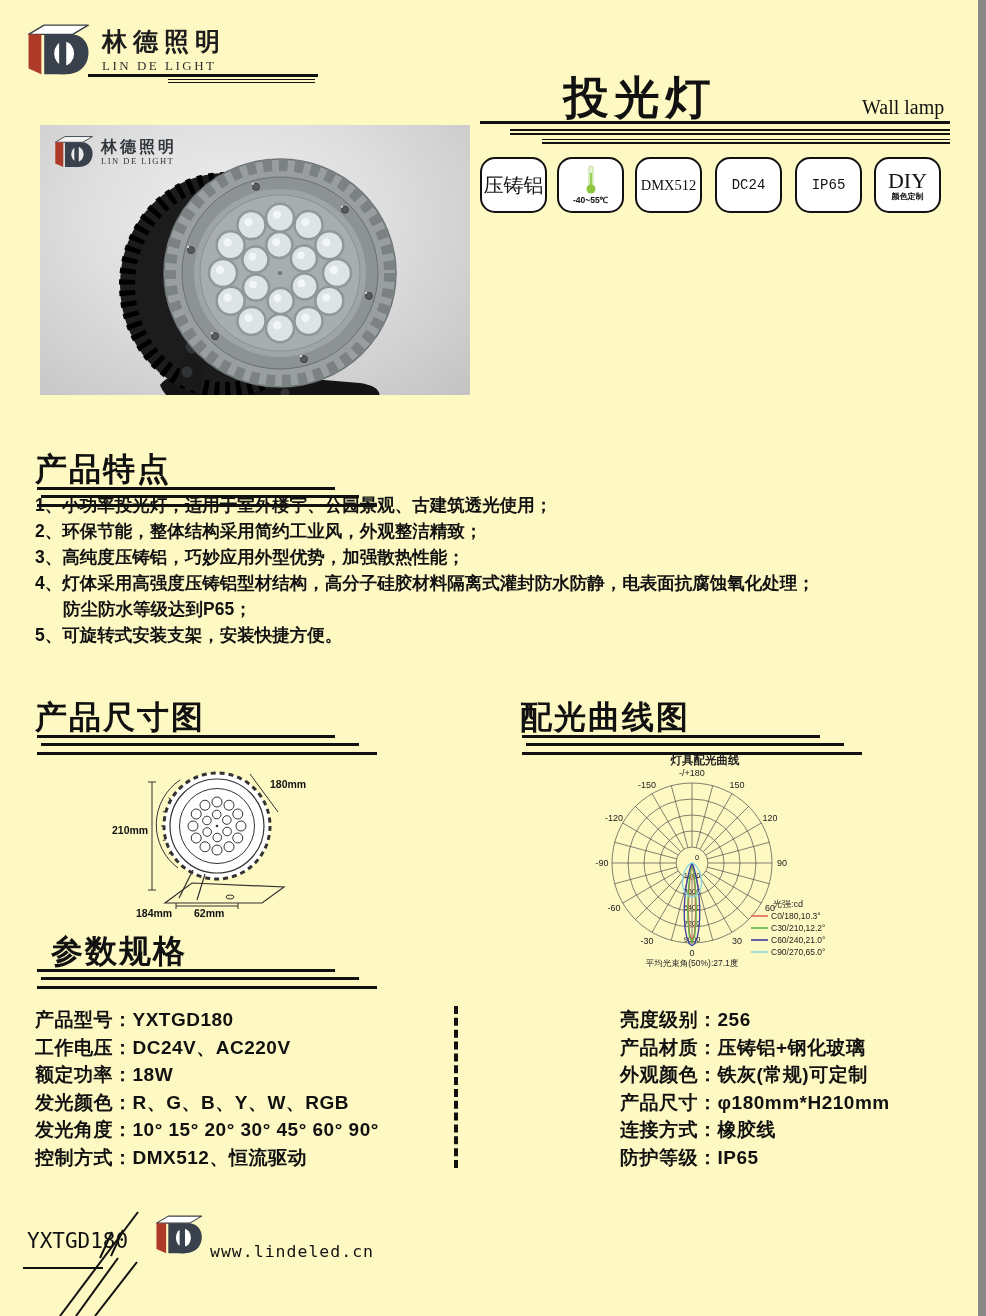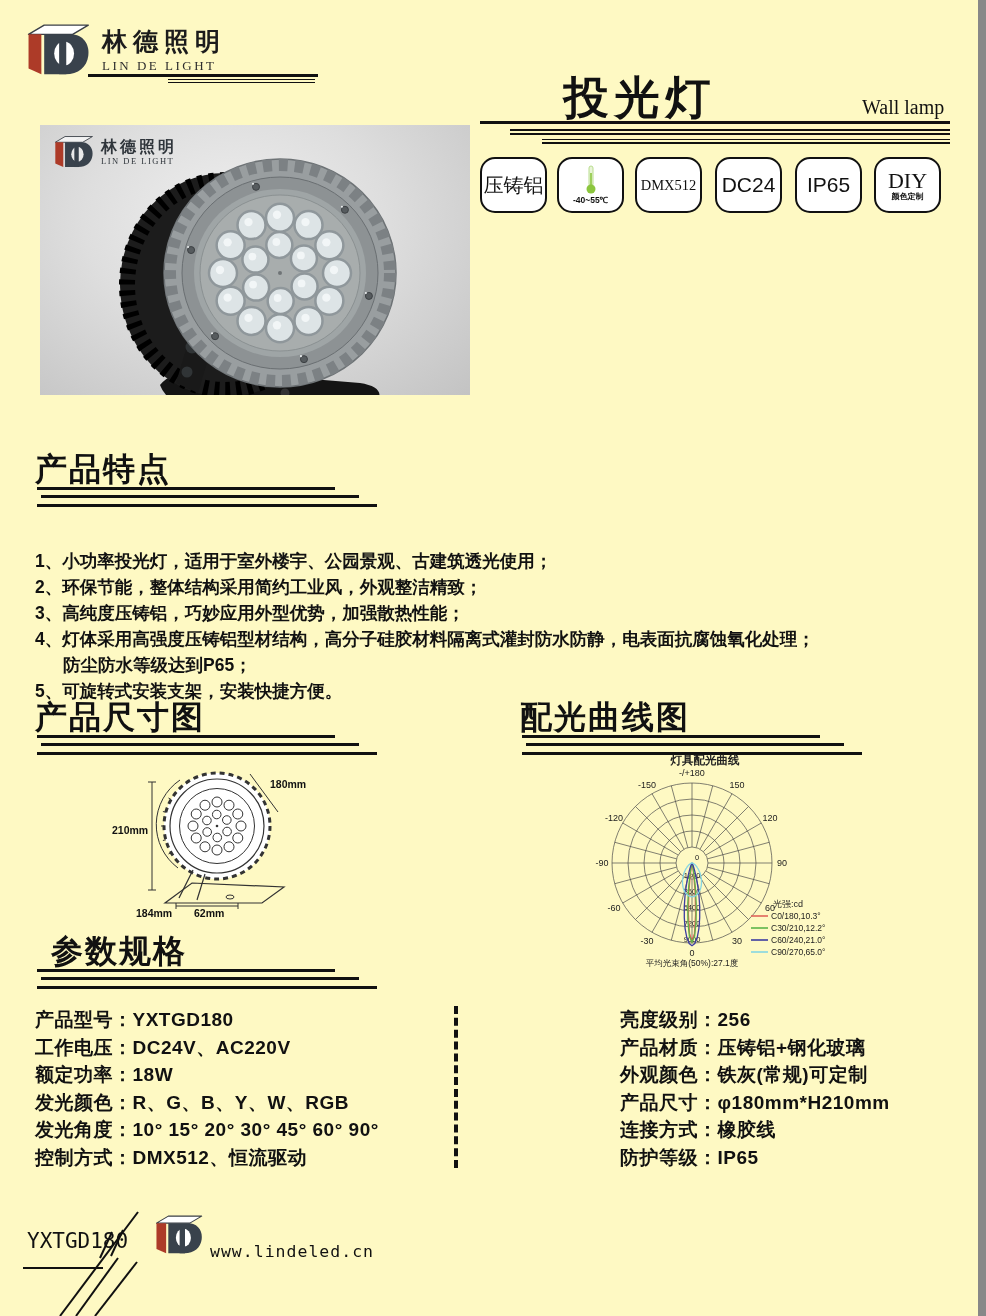--- a/index.html
+++ b/index.html
@@ -12,21 +12,21 @@
   .logo-cn{font-family:"Liberation Serif",serif;font-weight:700;font-size:25px;letter-spacing:6px;color:#1c1c1c;line-height:1.1;}
   .logo-en{font-family:"Liberation Serif",serif;font-size:13px;letter-spacing:2.5px;color:#2e2e2e;margin-top:2px;}
   
   .main-title{font-family:"Liberation Serif",serif;font-weight:700;font-size:45px;letter-spacing:6px;text-align:center;}
   .sub-title{font-family:"Liberation Serif",serif;font-size:20px;color:#111;}
   
   .badge{position:absolute;top:157px;width:63px;height:52px;border:2px solid #111;border-radius:15px;
          display:flex;flex-direction:column;align-items:center;justify-content:center;background:#fff;}
   .badge .t-sans{font-size:20px;font-weight:500;}
   .badge .t-serif-s{font-family:"Liberation Serif",serif;font-size:14.5px;}
-  .badge .t-serif-l{font-family:Liberation Sans, sans-serif;font-size:21px;}
+  .badge .t-serif-l{font-family:Liberation Mono, monospace;font-size:14px;}
   .badge .t-diy{font-family:"Liberation Serif",serif;font-size:22px;line-height:1;}
   .badge .t-sub{font-size:8px;font-weight:700;line-height:1;margin-top:1px;}
   .badge .t-temp{font-size:8.5px;font-weight:700;line-height:1;margin-top:1px;}
   
   #photo{left:40px;top:125px;width:430px;height:270px;
          background:radial-gradient(ellipse at 45% 35%, #efefef 0%, #dedede 45%, #c3c3c3 100%);}
   .wm{position:absolute;left:10px;top:8px;display:flex;align-items:flex-start;}
   .wm-cn{font-family:"Liberation Serif",serif;font-weight:700;font-size:16px;letter-spacing:3px;color:#2f353b;line-height:1.1;}
   .wm-en{font-family:"Liberation Serif",serif;font-size:8.5px;letter-spacing:1.5px;color:#2f353b;}
   
@@ -183,21 +183,21 @@
         <div class="wm-en">LIN DE LIGHT</div>
       </div>
     </div>
   </div>
 
   <div class="abs sec-title" style="left:35px;top:448px;">产品特点</div>
   <div class="bar" style="left:37px;top:487px;width:298px;height:2.5px;"></div>
   <div class="bar" style="left:41px;top:495px;width:318px;height:2.5px;"></div>
   <div class="bar" style="left:37px;top:504px;width:340px;height:2.5px;"></div>
 
-  <div class="abs" style="left:35px;top:548px;">
+  <div class="abs" style="left:35px;top:492px;">
     <div class="feat-line">1、小功率投光灯，适用于室外楼宇、公园景观、古建筑透光使用；</div>
     <div class="feat-line">2、环保节能，整体结构采用简约工业风，外观整洁精致；</div>
     <div class="feat-line">3、高纯度压铸铝，巧妙应用外型优势，加强散热性能；</div>
     <div class="feat-line">4、灯体采用高强度压铸铝型材结构，高分子硅胶材料隔离式灌封防水防静，电表面抗腐蚀氧化处理；</div>
     <div class="feat-line feat-indent">防尘防水等级达到P65；</div>
     <div class="feat-line">5、可旋转式安装支架，安装快捷方便。</div>
   </div>
 
   <div class="abs sec-title" style="left:35px;top:696px;">产品尺寸图</div>
   <div class="bar" style="left:37px;top:735px;width:298px;height:2.5px;"></div>

